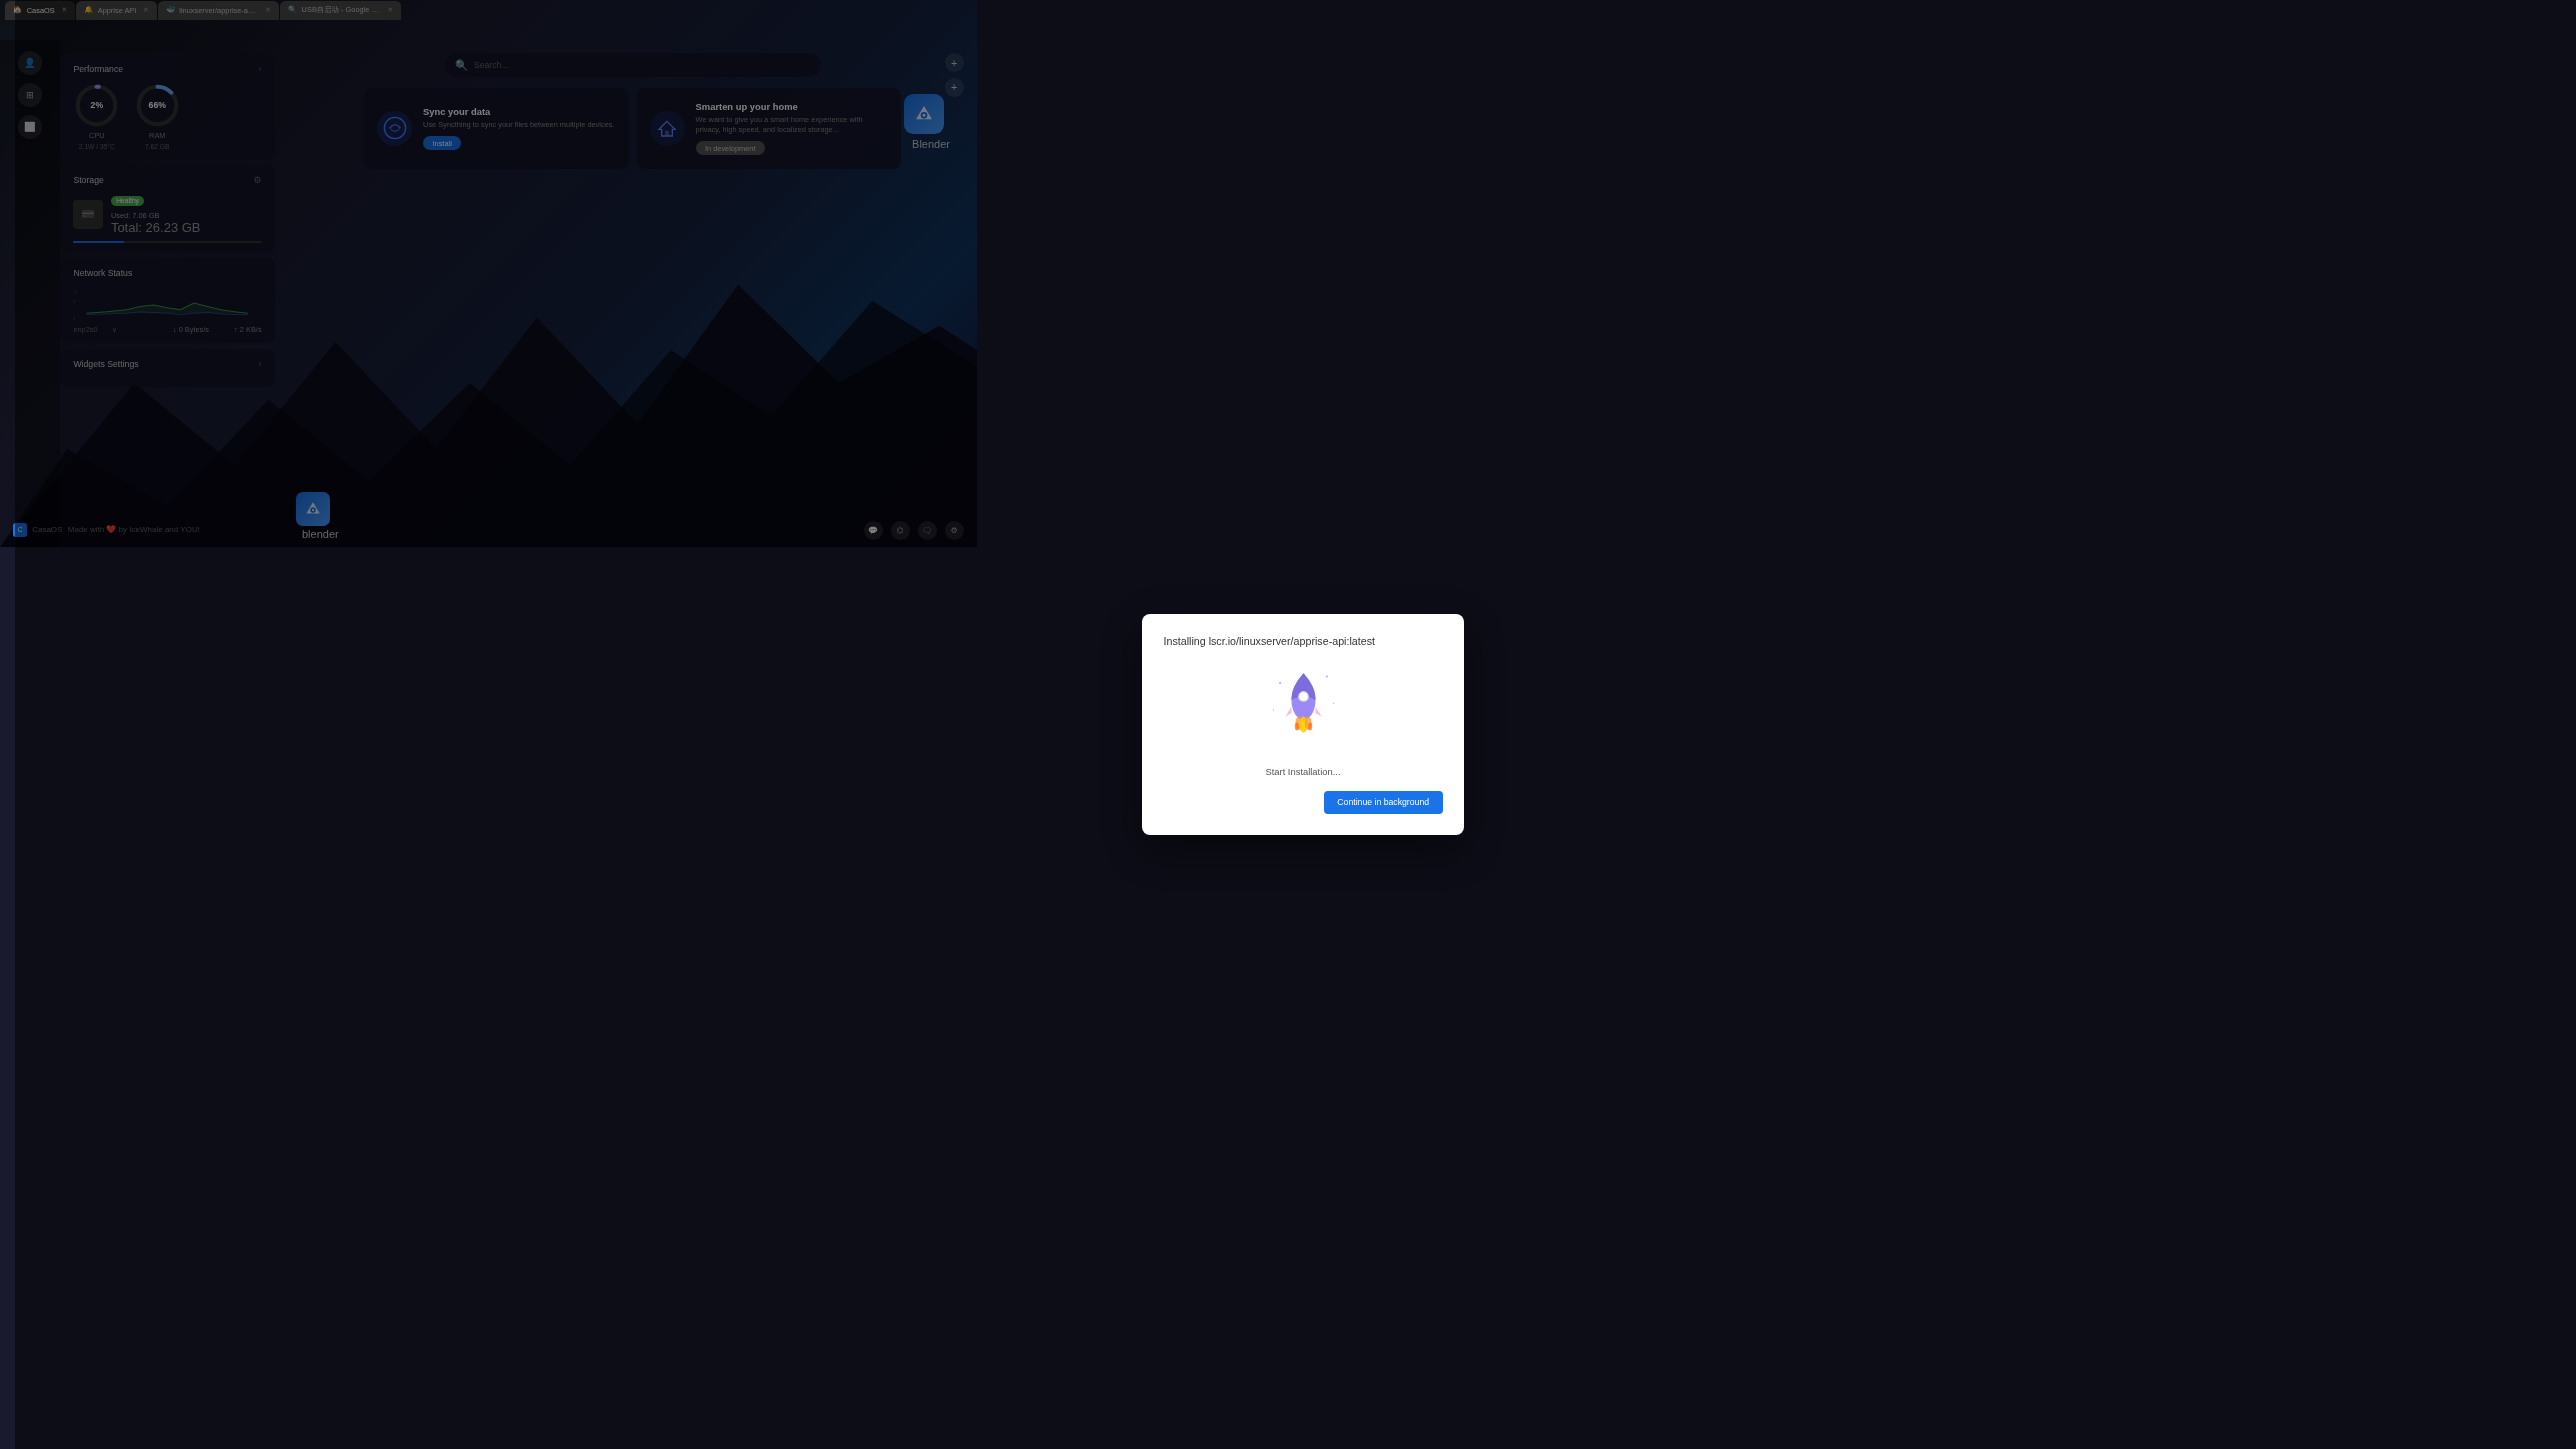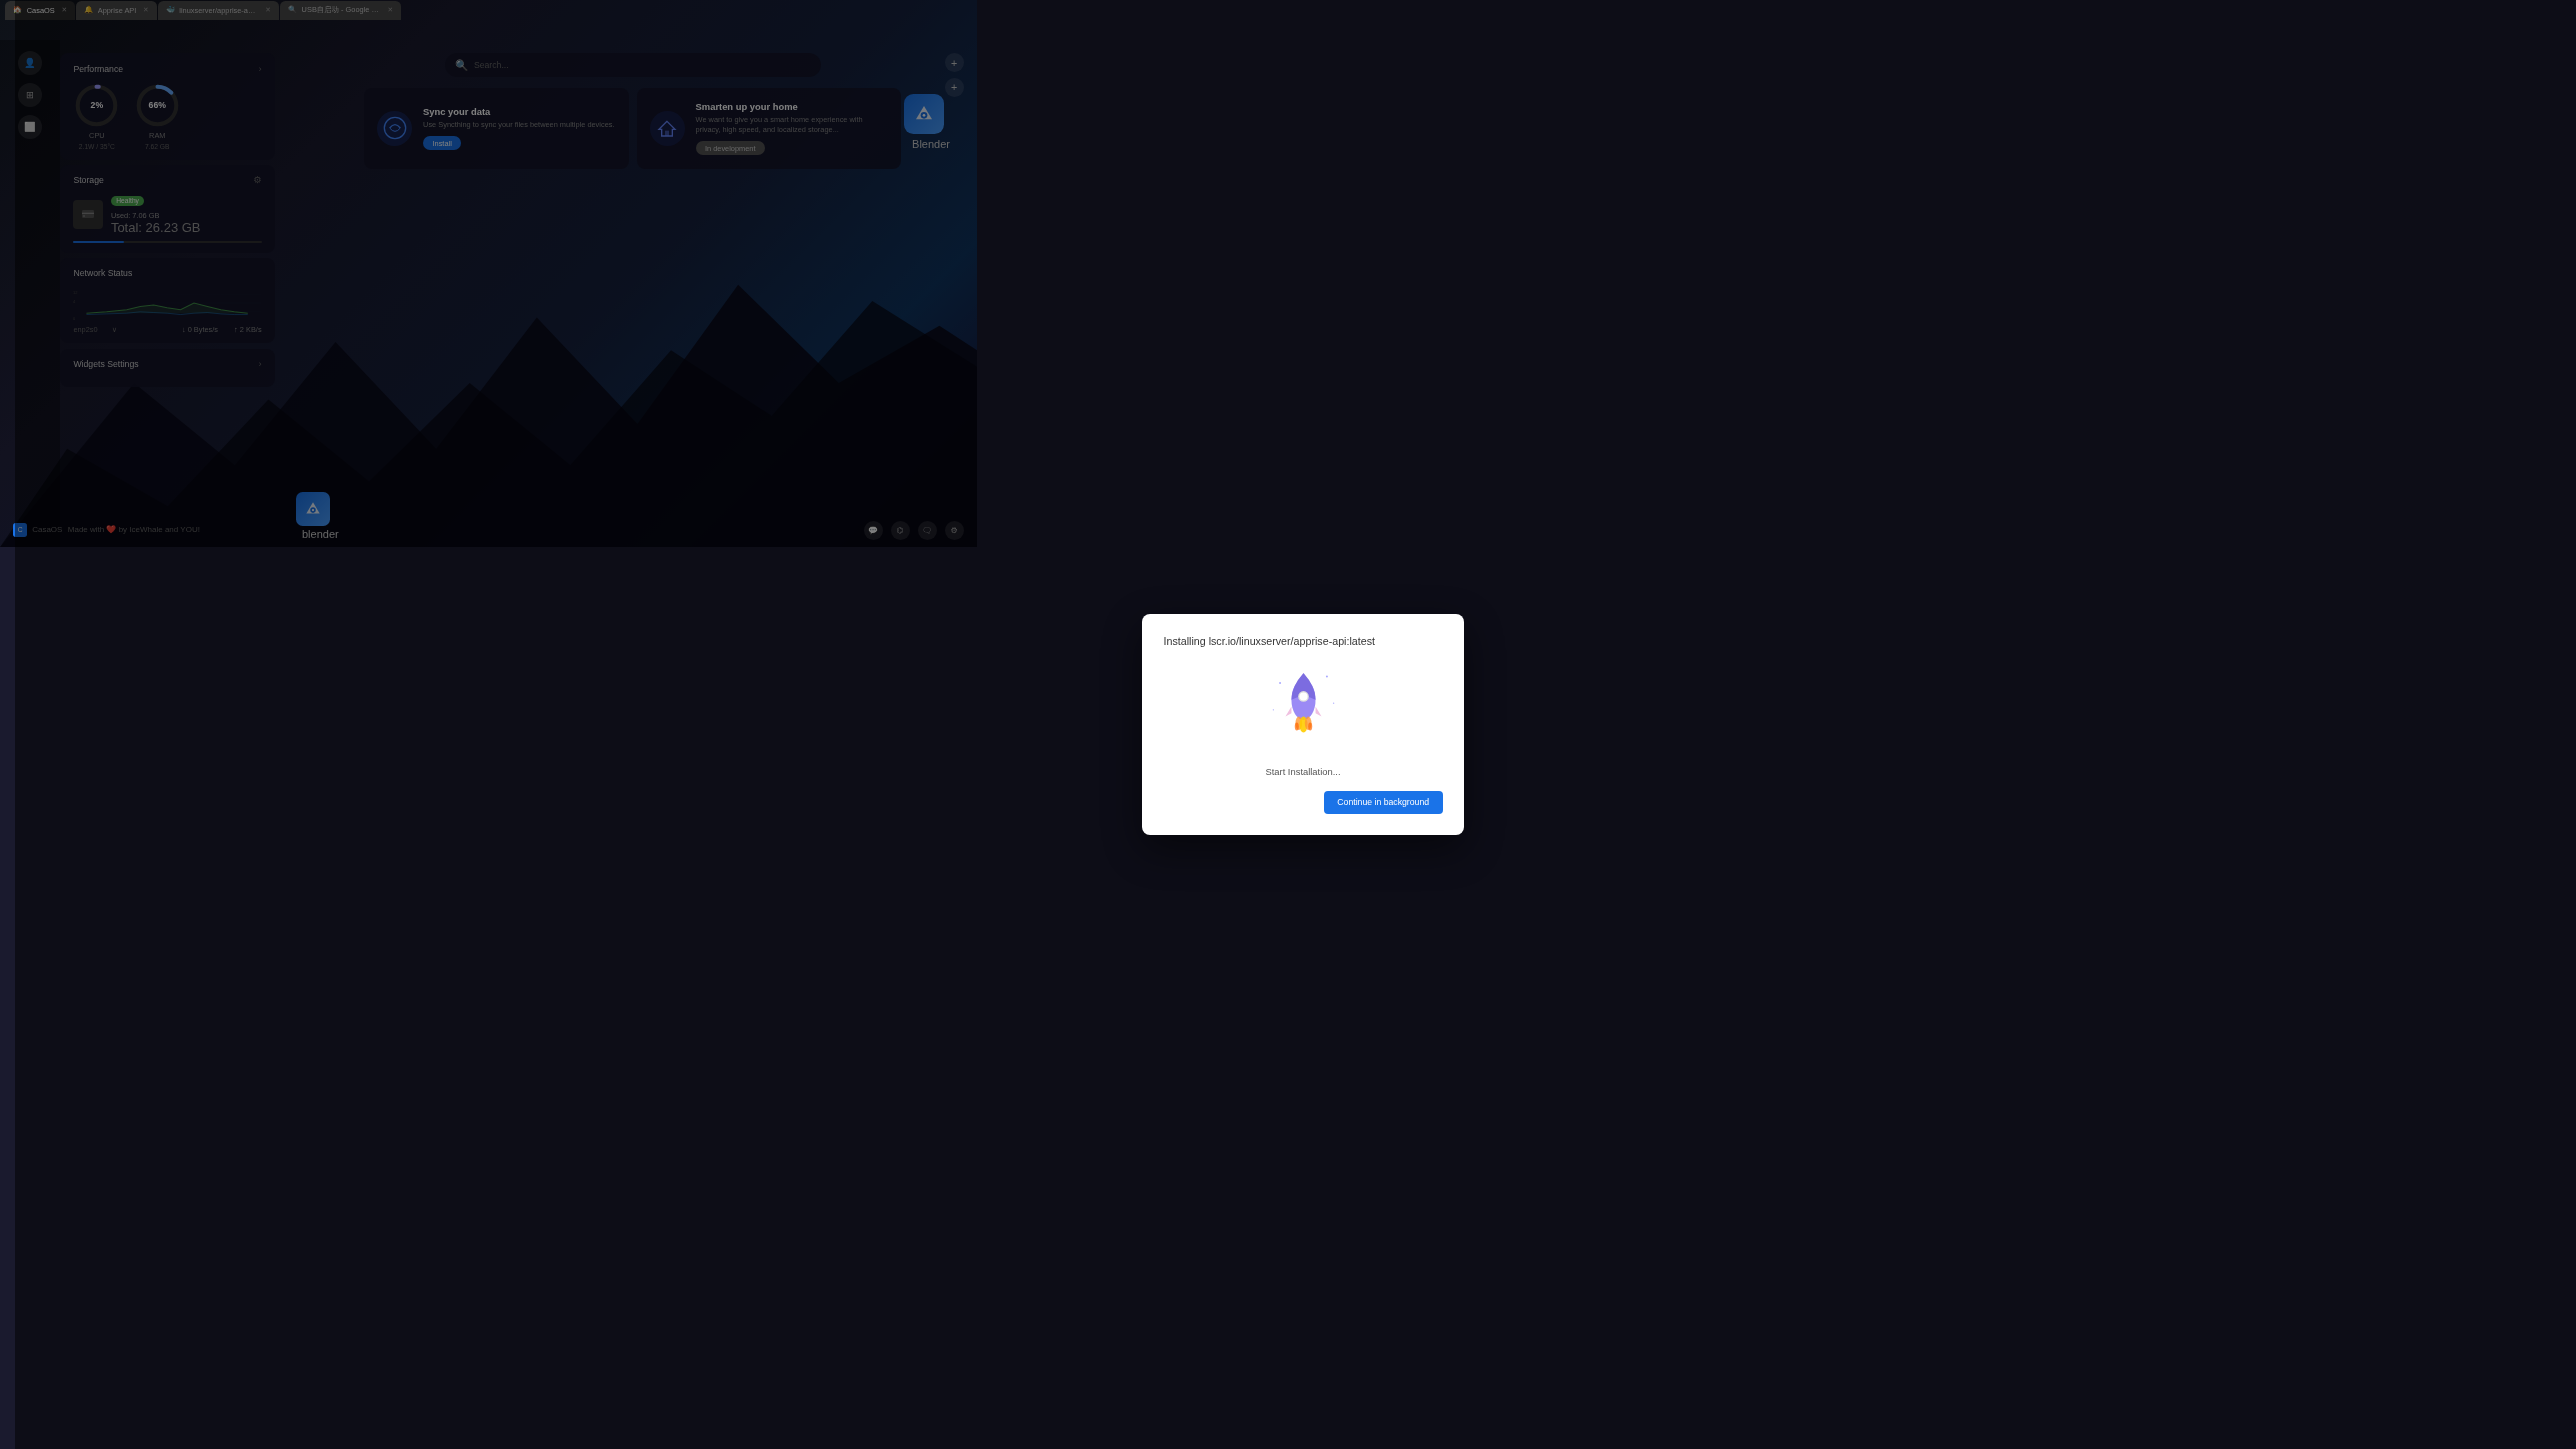--- a/index.html
+++ b/index.html
@@ -371,21 +371,21 @@
     }
     .network-interface {
       font-size: 7.4px;
       color: #666;
       display: flex;
       align-items: center;
       gap: 14px;
     }
     .network-speeds {
       display: flex;
-      gap: 16px;
+      gap: 25px;
     }
     .network-speed {
       font-size: 7.4px;
       color: #888;
     }
 
     
     .widgets-card {
       background: rgba(20,20,40,0.85);
       border-radius: 8px;

